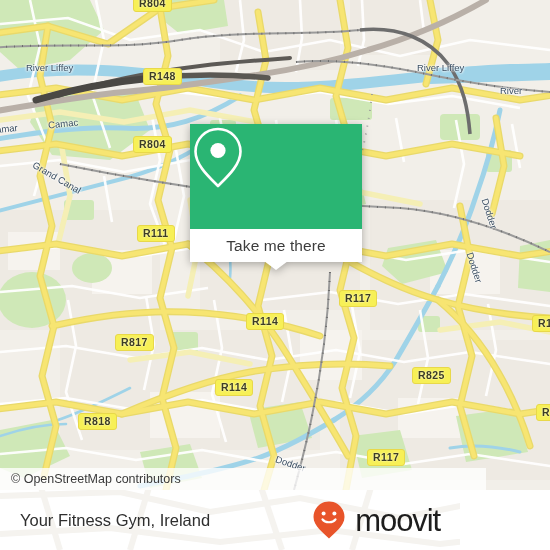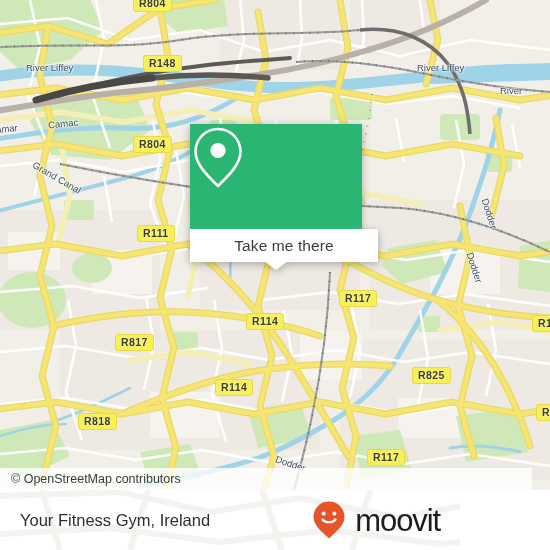--- a/index.html
+++ b/index.html
@@ -58,41 +58,41 @@
     left:190px; top:124px;
     width:172px; height:138px;
     filter:drop-shadow(0 2px 4px rgba(0,0,0,.30));
   }
   #popup-green {
     position:absolute; left:0; top:0; width:172px; height:105px;
     background:#2ab573;
     display:flex; align-items:center; justify-content:center;
   }
   #popup-white {
-    position:absolute; left:0; top:105px; width:188px; height:33px;
+    position:absolute; left:0; top:105px; width:172px; height:33px;
     background:#ffffff;
     display:flex; align-items:center; justify-content:center;
   }
   #popup-label {
     color:#3c3c3c;
     font-size:15.5px;
     letter-spacing:.1px;
     font-family:"Liberation Sans", sans-serif;
   }
   #popup-tail {
     position:absolute; left:74px; top:137px;
     width:0; height:0;
     border-left:12px solid transparent;
     border-right:12px solid transparent;
     border-top:9px solid #ffffff;
   }
 
   
   #attribution {
-    position:absolute; left:0; top:468px; width:532px; height:22px;
+    position:absolute; left:0; top:468px; width:486px; height:22px;
     background:rgba(255,255,255,.78);
     display:flex; align-items:center;
   }
   #attribution-text {
     color:#3a3a3a; font-size:12.5px; padding-left:11px;
     font-family:"Liberation Sans", sans-serif;
   }
 
   
   #footer {
@@ -312,21 +312,21 @@
     <div class="waterlabel" style="left:417px; top:62px;">River Liffey</div>
     <div class="waterlabel" style="left:500px; top:85px;text-align:center;">River</div>
     <div class="waterlabel" style="left:48px; top:118px; transform:rotate(-6deg);">Camac</div>
     <div class="waterlabel" style="left:-4px; top:123px; transform:rotate(-6deg);">amar</div>
     <div class="waterlabel" style="left:30px; top:172px; transform:rotate(30deg);">Grand Canal</div>
     <div class="waterlabel" style="left:474px; top:208px; transform:rotate(72deg);">Dodder</div>
     <div class="waterlabel" style="left:459px; top:262px; transform:rotate(72deg);">Dodder</div>
     <div class="waterlabel" style="left:275px; top:458px; transform:rotate(18deg);">Dodder</div>
 
     <div class="shield" style="left:133px; top:-5px;">R804</div>
-    <div class="shield" style="left:143px; top:55px;">R148</div>
+    <div class="shield" style="left:143px; top:68px;">R148</div>
     <div class="shield" style="left:133px; top:136px;">R804</div>
     <div class="shield" style="left:137px; top:225px;">R111</div>
     <div class="shield" style="left:339px; top:290px;">R117</div>
     <div class="shield" style="left:246px; top:313px;">R114</div>
     <div class="shield" style="left:532px; top:315px;">R1</div>
     <div class="shield" style="left:115px; top:334px;">R817</div>
     <div class="shield" style="left:412px; top:367px;">R825</div>
     <div class="shield" style="left:215px; top:379px;">R114</div>
     <div class="shield" style="left:536px; top:404px;">R138</div>
     <div class="shield" style="left:78px; top:413px;">R818</div>

